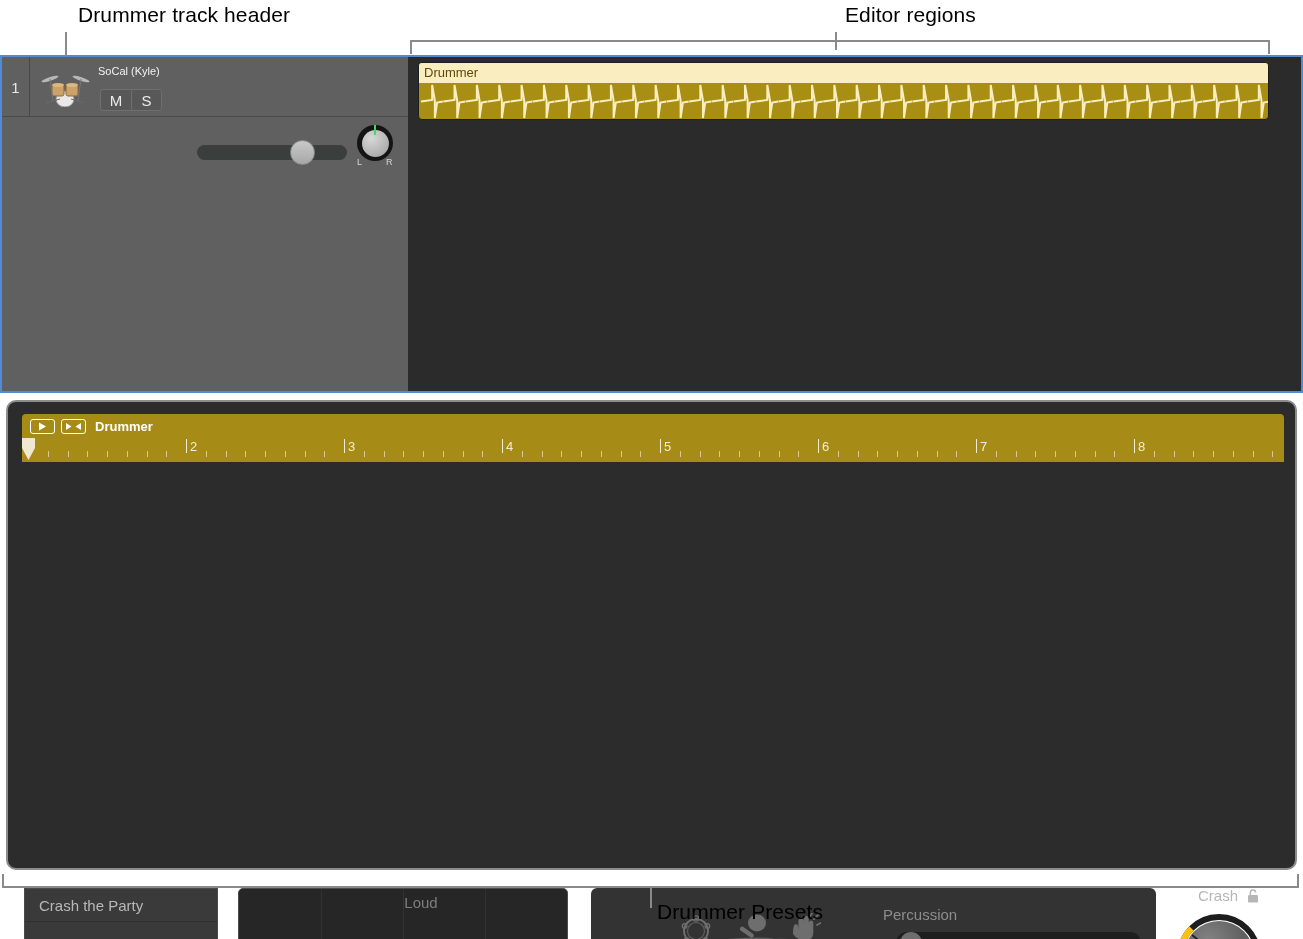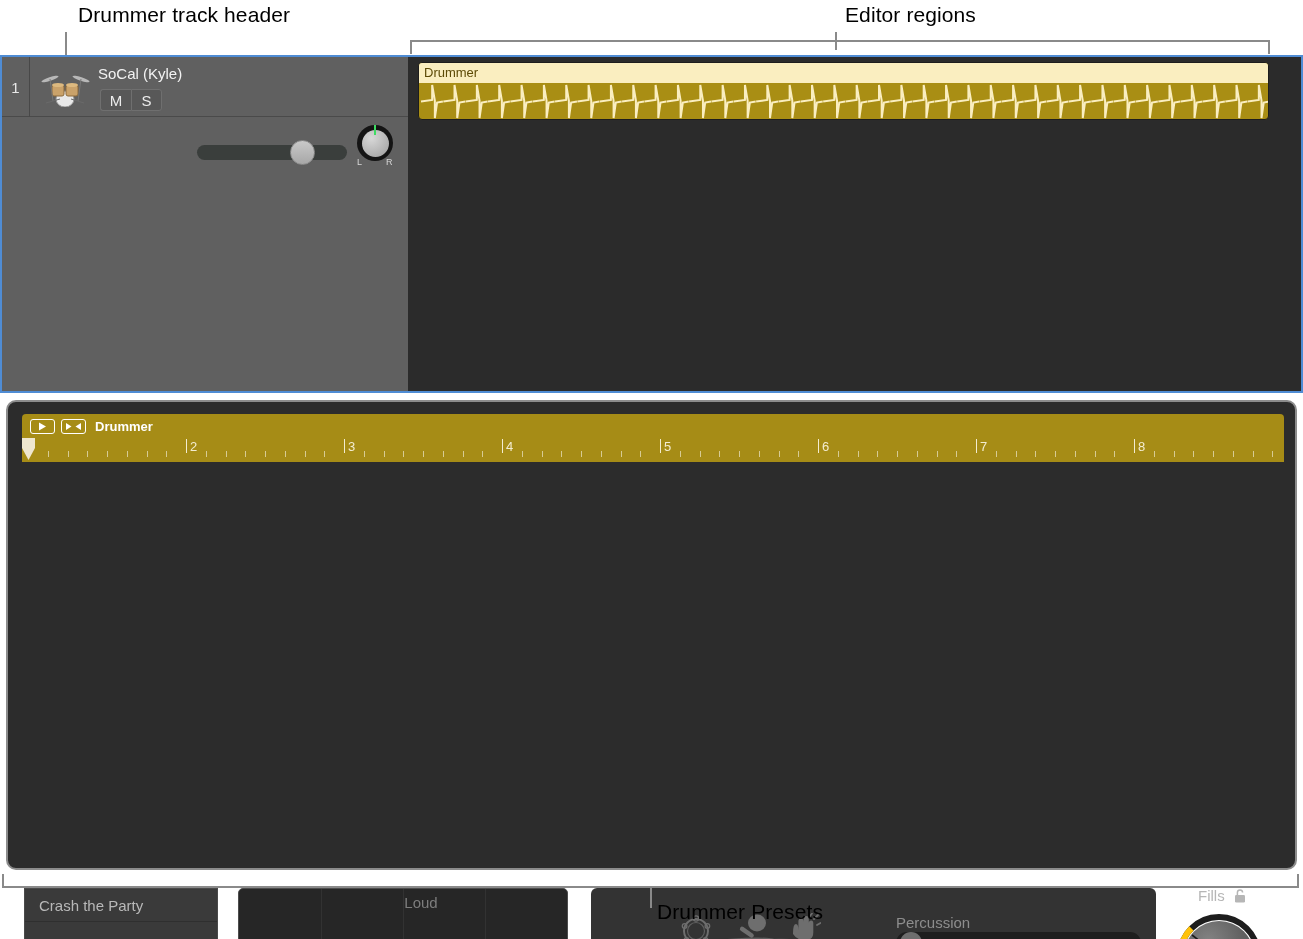--- a/index.html
+++ b/index.html
@@ -14,21 +14,21 @@
   
   #arrange{position:absolute;left:0;top:55px;width:1303px;height:338px;
            background:#2b2b2b;border:2px solid #4f8cd4;box-sizing:border-box;}
   #track-header{position:absolute;left:0;top:0;width:406px;height:60px;background:#606060;
                 border-bottom:1px solid #4a4a4a;box-sizing:border-box;}
   #header-lane-bg{position:absolute;left:0;top:60px;width:406px;height:274px;background:#606060;}
   #track-number{position:absolute;left:0;top:0;width:28px;height:60px;color:#e8e8e8;
                 font-size:15px;display:flex;align-items:center;justify-content:center;
                 border-right:1px solid #484848;box-sizing:border-box;}
   #drum-thumb{position:absolute;left:38px;top:12px;width:50px;height:38px;}
-  #track-name{position:absolute;left:96px;top:8px;font-size:15px;color:#f2f2f2;white-space:nowrap;}
+  #track-name{position:absolute;left:96px;top:8px;font-size:11px;color:#f2f2f2;white-space:nowrap;}
   .msbtn{position:absolute;top:32px;width:31px;height:22px;background:#585858;
          color:#ececec;font-size:15px;display:flex;align-items:center;justify-content:center;
          box-sizing:border-box;border:1px solid #6f6f6f;}
   #btn-m{left:98px;border-radius:3px 0 0 3px;border-right:none;}
   #btn-s{left:129px;border-radius:0 3px 3px 0;}
   #vol-track{position:absolute;left:195px;top:88px;width:150px;height:15px;
              background:#3a3e3c;border-radius:8px;}
   #vol-knob{position:absolute;left:288px;top:83px;width:25px;height:25px;border-radius:50%;
             background:linear-gradient(#c9c9c9,#a7a7a7);border:1px solid #8d8d8d;box-sizing:border-box;}
   #pan-knob{position:absolute;left:355px;top:68px;width:36px;height:36px;border-radius:50%;
@@ -320,28 +320,28 @@
       <ellipse cx="224" cy="118" rx="34" ry="10" fill="#717171"></ellipse>
 
       <rect x="198" y="158" width="90" height="38" rx="5" fill="#a9860b"></rect>
       <ellipse cx="243" cy="158" rx="45" ry="12" fill="#c09310"></ellipse>
 
       <ellipse cx="175" cy="195" rx="70" ry="62" fill="#9d7c0a"></ellipse>
       <ellipse cx="163" cy="195" rx="62" ry="60" fill="#b8940f" stroke="#c8a52d" stroke-width="2"></ellipse>
     </svg>
 
     <div id="slider-area">
-        <div class="slab" style="left: 305px; top: 18px; margin-top: 8px;">Percussion</div>
+        <div class="slab" style="left: 292px; top: 18px;">Percussion</div>
         <div class="strack" style="left: 305px; top: 44px; width: 245px;"></div>
         <div class="sthumb" style="left: 309.46px; top: 44px; background: rgb(110, 110, 110);"></div>
       </div>
   </div>
 
   <div class="kn-lab" style="left:1190px;top:485px;">
-    <span>Fills</span>
+    <span>Crash</span>
     <svg width="12" height="14" viewBox="0 0 12 14" style="vertical-align:-2px;margin-left:5px;">
       <rect x="1" y="6" width="10" height="7.5" rx="1.3" fill="#b6b6b6"></rect>
       <path d="M3.4 6 V3.6 a2.6 2.6 0 0 1 5.2 0" fill="none" stroke="#b6b6b6" stroke-width="1.5"></path>
     </svg>
   </div>
   <svg class="knob-wrap" style="left:1167px;top:510px;" viewBox="0 0 88 88">
     <circle cx="44" cy="44" r="39" fill="none" stroke="#1d1d1d" stroke-width="6"></circle>
     <path d="M 16.4 71.6 A 39 39 0 0 1 16.4 16.4" fill="none" stroke="#ffc20a" stroke-width="6"></path>
     <circle cx="44" cy="44" r="35" fill="url(#kg1)"></circle>
     <line x1="44" y1="44" x2="17" y2="23" stroke="#1a1a1a" stroke-width="1.6"></line>

